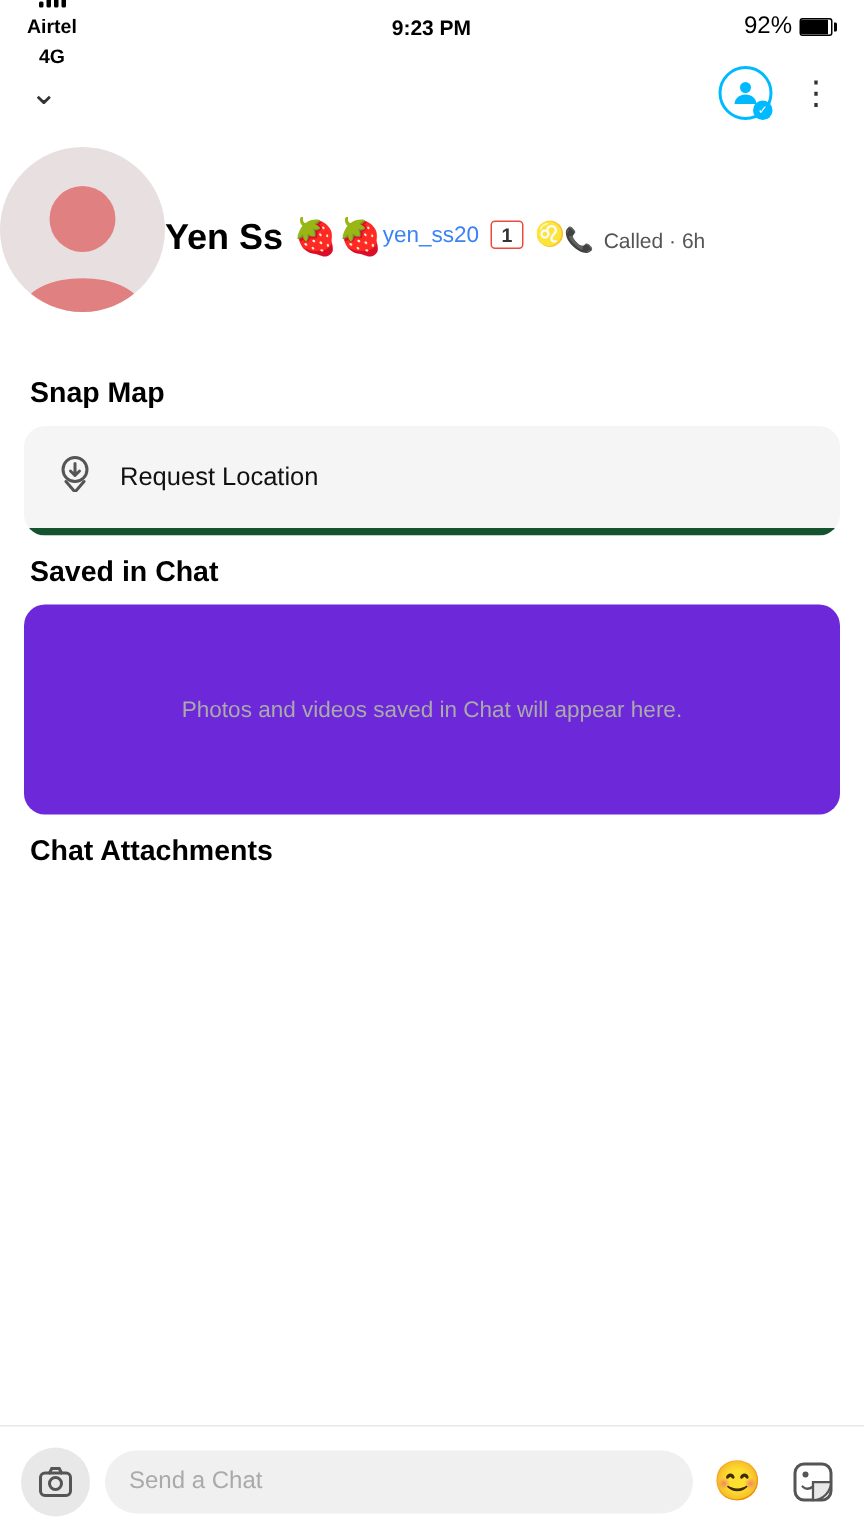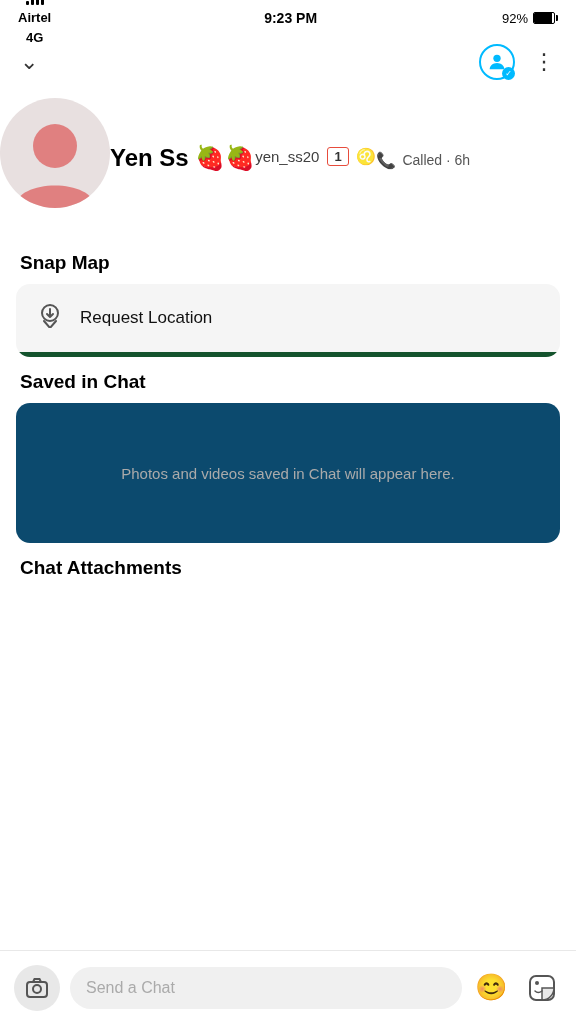--- a/index.html
+++ b/index.html
@@ -43,21 +43,21 @@
     }
     .status-center {
       font-size: 14px;
       font-weight: 600;
       margin-left: 28px;
     }
     .status-right {
       display: flex;
       align-items: center;
       gap: 5px;
-      font-size: 13px;
+      font-size: 16px;
       font-weight: 500;
     }
     .battery-icon {
       display: inline-flex;
       align-items: center;
       position: relative;
     }
     .battery-body {
       width: 22px;
       height: 12px;
@@ -168,21 +168,21 @@
       margin-bottom: 4px;
     }
     .profile-username-row {
       display: flex;
       align-items: center;
       gap: 8px;
       margin-bottom: 8px;
     }
     .profile-username {
       font-size: 15px;
-      color: #404040;
+      color: #3b82f6;
     }
     .snap-score-badge {
       border: 1.5px solid #e74c3c;
       border-radius: 3px;
       padding: 1px 6px;
       font-size: 13px;
       font-weight: 600;
       color: #333;
     }
     .zodiac-icon {
@@ -238,21 +238,21 @@
       font-size: 17px;
       color: #111;
       font-weight: 400;
     }
 
     
     .saved-chat-section {
       padding: 0 16px;
     }
     .saved-chat-card {
-      background: #0c4a6e;
+      background: #6d28d9;
       border-radius: 14px;
       min-height: 140px;
       display: flex;
       align-items: center;
       justify-content: center;
       padding: 30px 20px;
     }
     .saved-chat-empty-text {
       font-size: 15px;
       color: #aaa;

